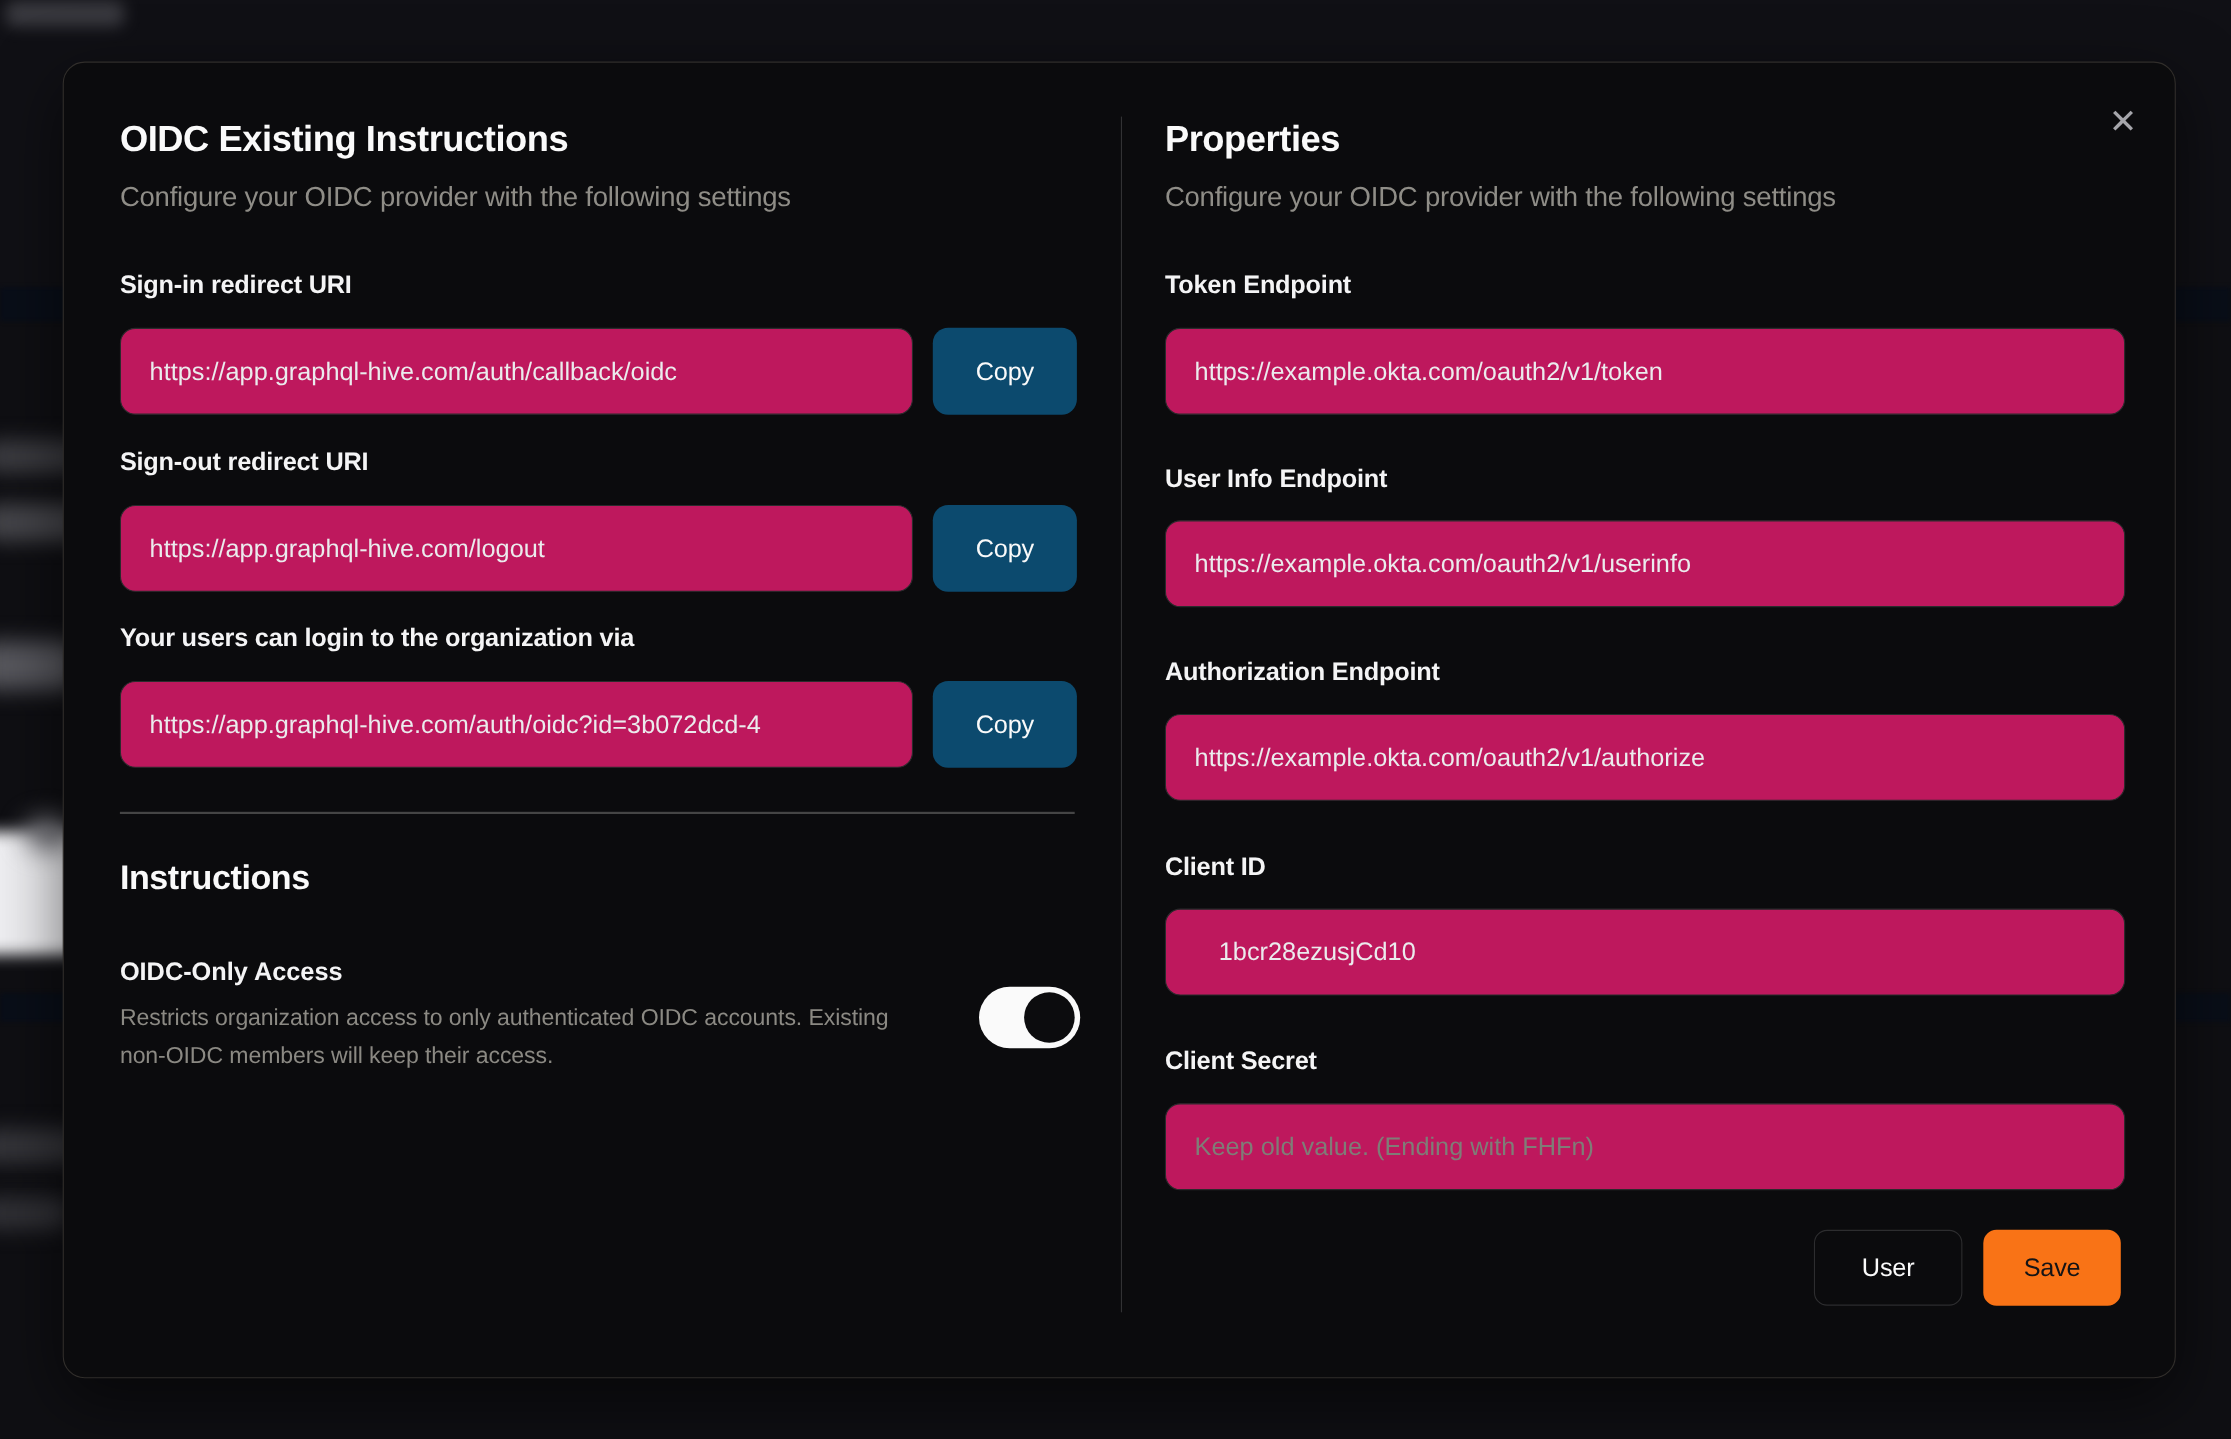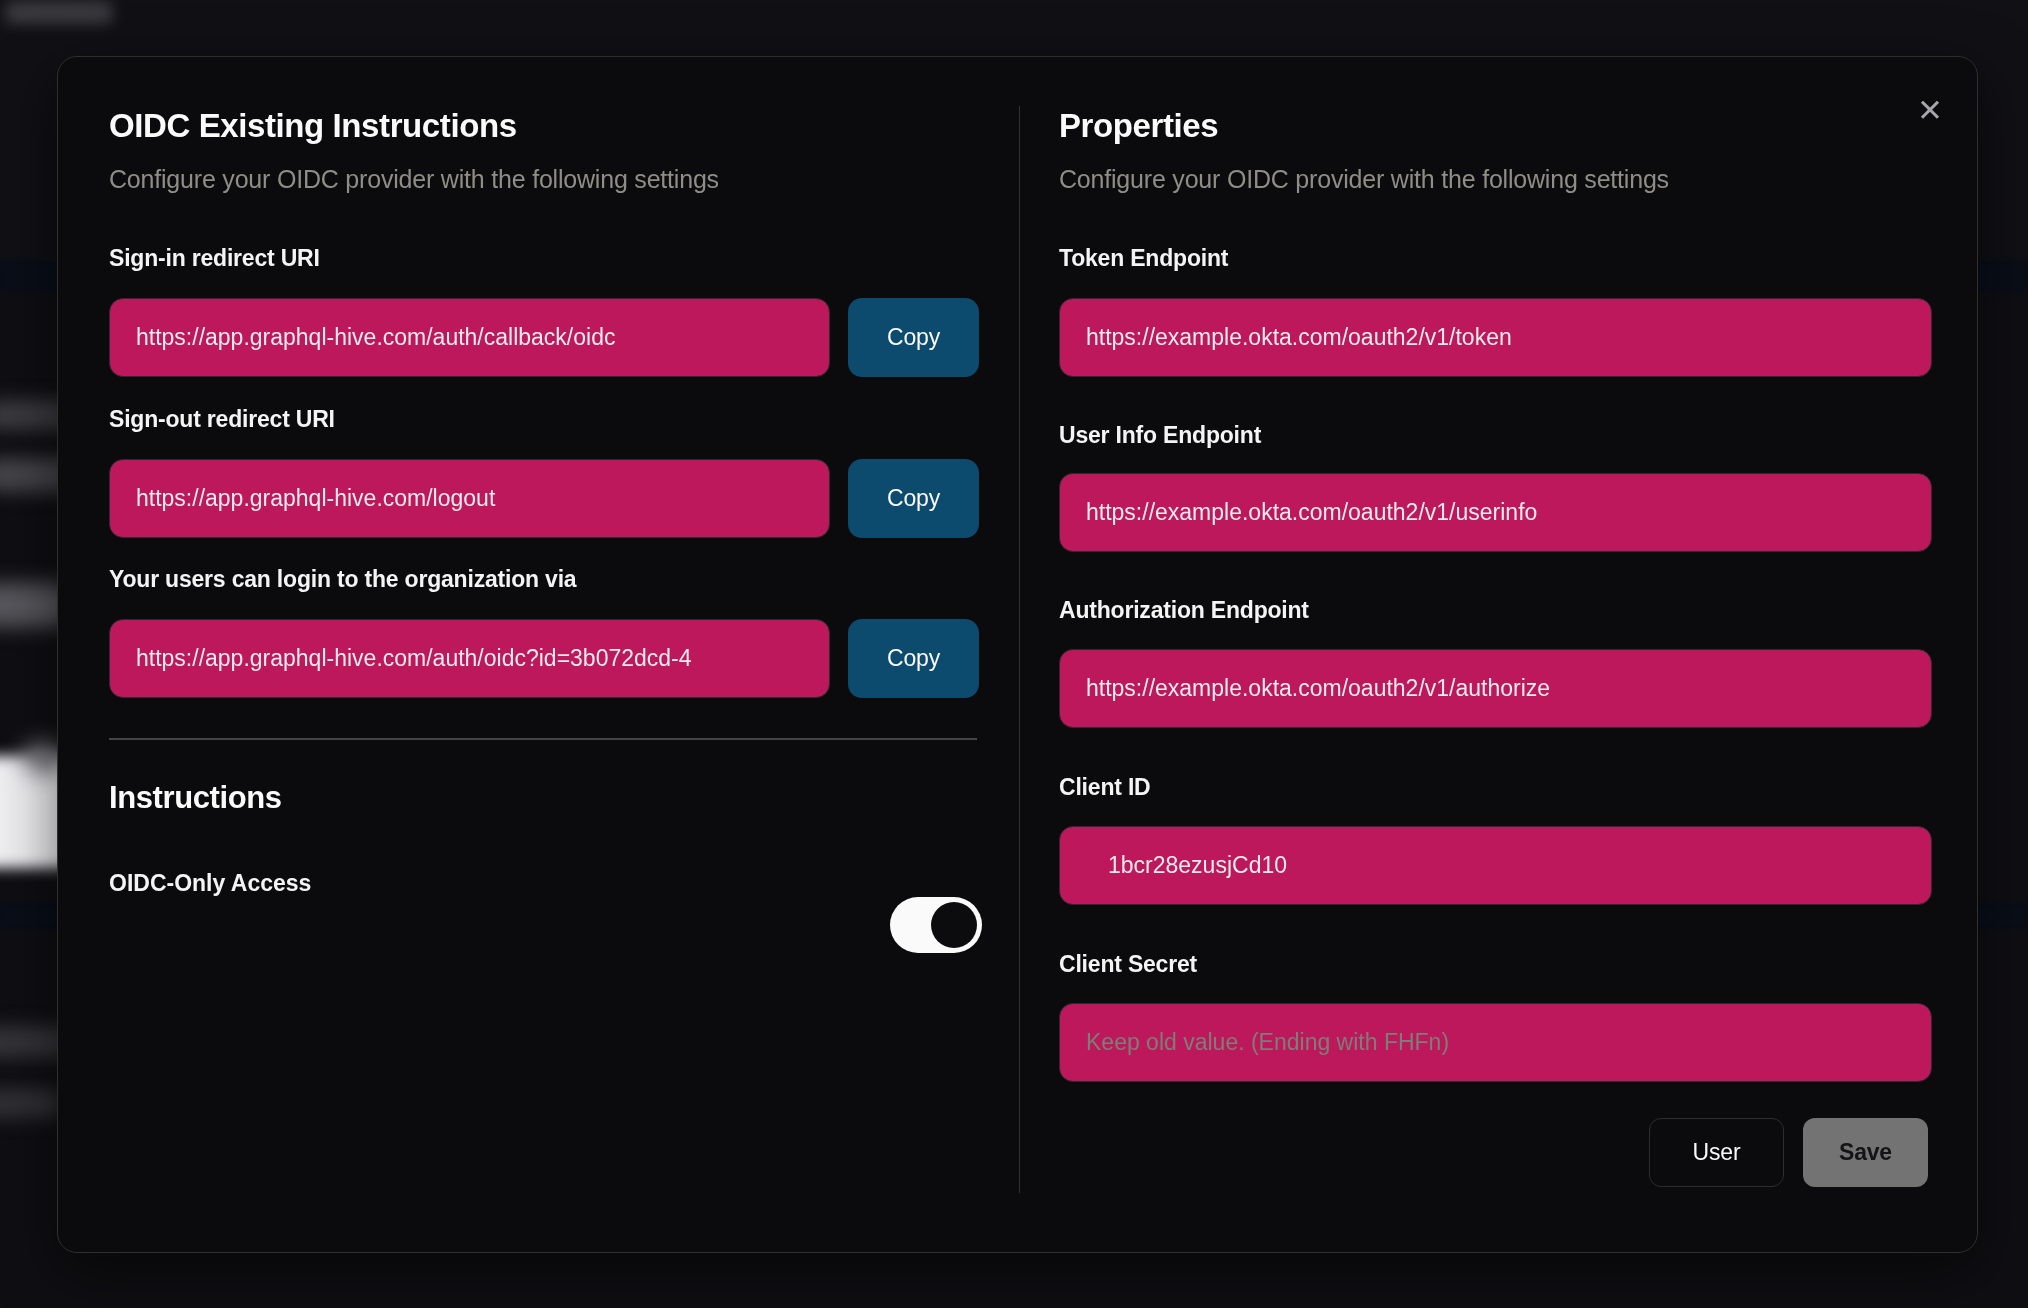--- a/index.html
+++ b/index.html
@@ -77,21 +77,21 @@
     position:absolute; right:5px; top:5px; width:46px; height:46px;
     background:#0c0c0e; border-radius:50%;
   }
 
   .action-btn {
     position:absolute; top:1061px; height:69px; border-radius:12px;
     font-size:23px; cursor:pointer; letter-spacing:-0.2px;
     font-family:"Liberation Sans",sans-serif;
   }
   .btn-close { left:1591px; width:135px; background:transparent; border:1px solid #2d2d2f; color:#fafafa; }
-  .btn-save { left:1745px; width:125px; background:#737373; border:none; color:#141416; font-weight:700; }
+  .btn-save { left:1745px; width:125px; background:#f97316; border:none; color:#141416; font-weight:400; }
 </style>
 </head>
 <body>
 
 <div class="bg-artifact bg-top-strip"></div>
 <div class="bg-artifact bg-logo-blob"></div>
 <div class="bg-artifact bg-band-1"></div>
 <div class="bg-artifact bg-blob-1"></div>
 <div class="bg-artifact bg-blob-2"></div>
 <div class="bg-artifact bg-blob-3"></div>
@@ -119,20 +119,21 @@
   <button class="copy-btn" style="top:402px;">Copy</button>
 
   <div class="field-label" style="left:51px; top:509px;">Your users can login to the organization via</div>
   <input class="text-input input-left" style="top: 562px;" type="text" value="https://app.graphql-hive.com/auth/oidc?id=3b072dcd-4">
   <button class="copy-btn" style="top:562px;">Copy</button>
 
   <div class="separator"></div>
 
   <div class="restrictions-title">Instructions</div>
   <div class="toggle-label">OIDC-Only Access</div>
+  <div class="toggle-desc">Restricts organization access to only authenticated OIDC accounts. Existing non-OIDC members will keep their access.</div>
   <button class="switch">
     <span class="switch-thumb"></span>
   </button>
 
   <div class="section-title" style="left:1001px; top:50px;">Properties</div>
   <div class="section-subtitle" style="left:1001px; top:108px;">Configure your OIDC provider with the following settings</div>
 
   <div class="field-label" style="left:1001px; top:188px;">Token Endpoint</div>
   <input class="text-input input-right" style="top: 241px;" type="text" value="https://example.okta.com/oauth2/v1/token">
 

